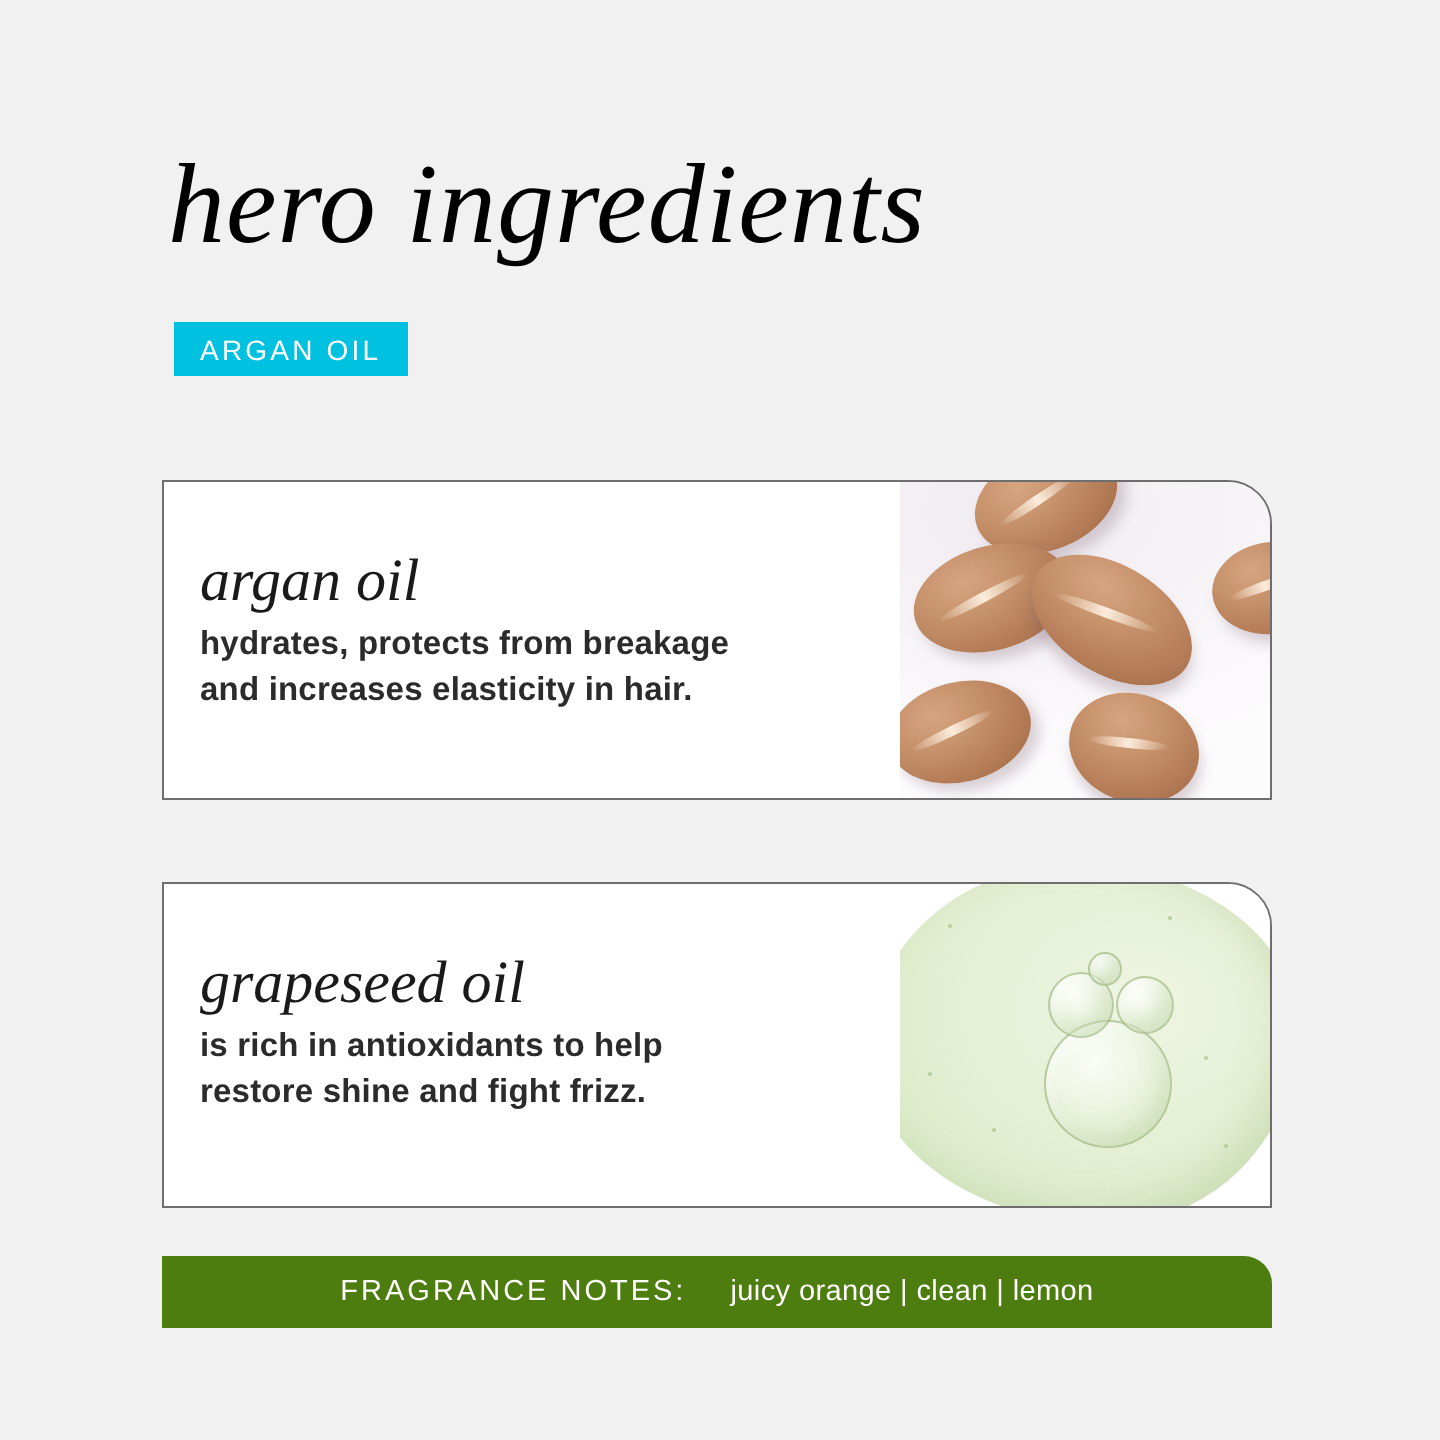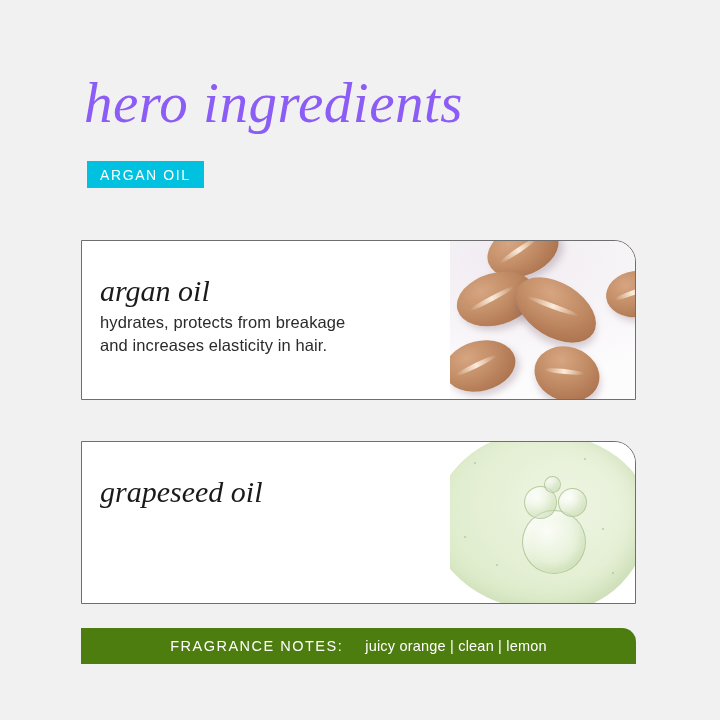--- a/index.html
+++ b/index.html
@@ -18,21 +18,21 @@
   
   .page-title {
     position: absolute;
     left: 84px;
     top: 74px;
     font-family: "Liberation Serif", "DejaVu Serif", serif;
     font-style: italic;
     font-size: 57px;
     line-height: 1;
     letter-spacing: 0.5px;
-    color: #8b5cf6;
+    color: #000000;
     white-space: nowrap;
     text-align: right;
   }
 
   .badge {
     position: absolute;
     left: 87px;
     top: 161px;
     height: 27px;
     padding: 0 13px;
@@ -76,20 +76,21 @@
     margin: 0 0 4px 0;
     white-space: nowrap;
   }
   .card-body {
     font-size: 16.5px;
     line-height: 1.45;
     color: #2b2b2b;
     letter-spacing: 0.1px;
     margin: 0;
     white-space: pre-line;
+    font-weight: bold;
   }
 
   
   .media {
     position: absolute;
     top: 0;
     right: 0;
     bottom: 0;
     width: 185px;
     z-index: 1;
@@ -226,19 +227,21 @@
       <div class="speck" style="left:150px; top:26px;"></div>
       <div class="speck" style="left:168px; top:96px;"></div>
       <div class="speck" style="left:62px;  top:132px;"></div>
       <div class="speck" style="left:178px; top:140px;"></div>
       <div class="speck" style="left:30px;  top:104px;"></div>
     </div>
   </div>
 
   <div class="card-text">
     <p class="card-heading">grapeseed oil</p>
+    <p class="card-body">is rich in antioxidants to help
+restore shine and fight frizz.</p>
   </div>
 </div>
 
 <div class="fragrance-bar">
   <span class="fragrance-label">FRAGRANCE NOTES:</span>
   <span class="fragrance-notes">juicy orange | clean | lemon</span>
 </div>
 
 </body></html>

